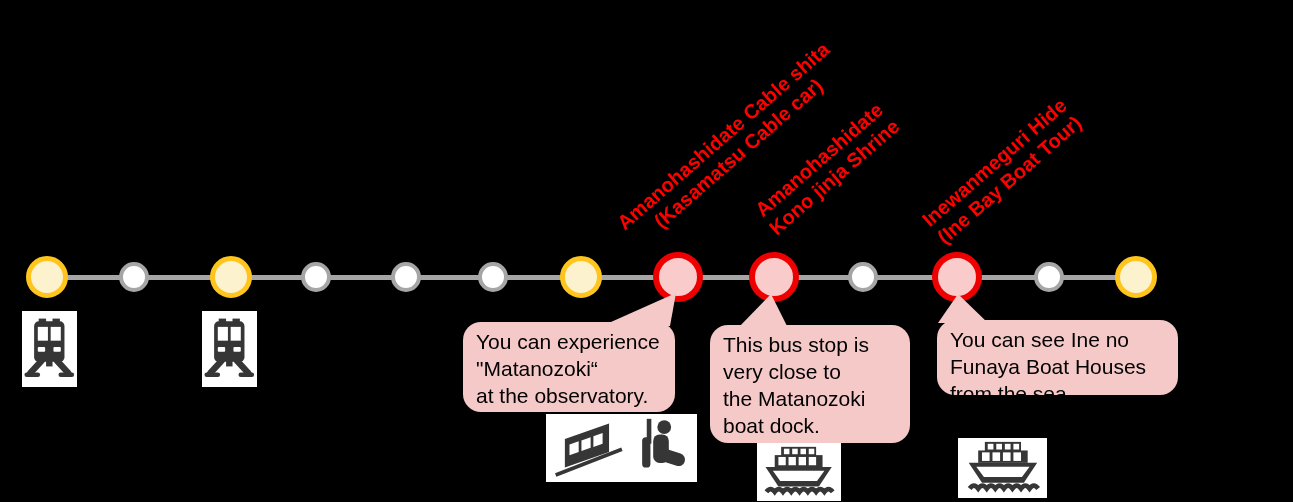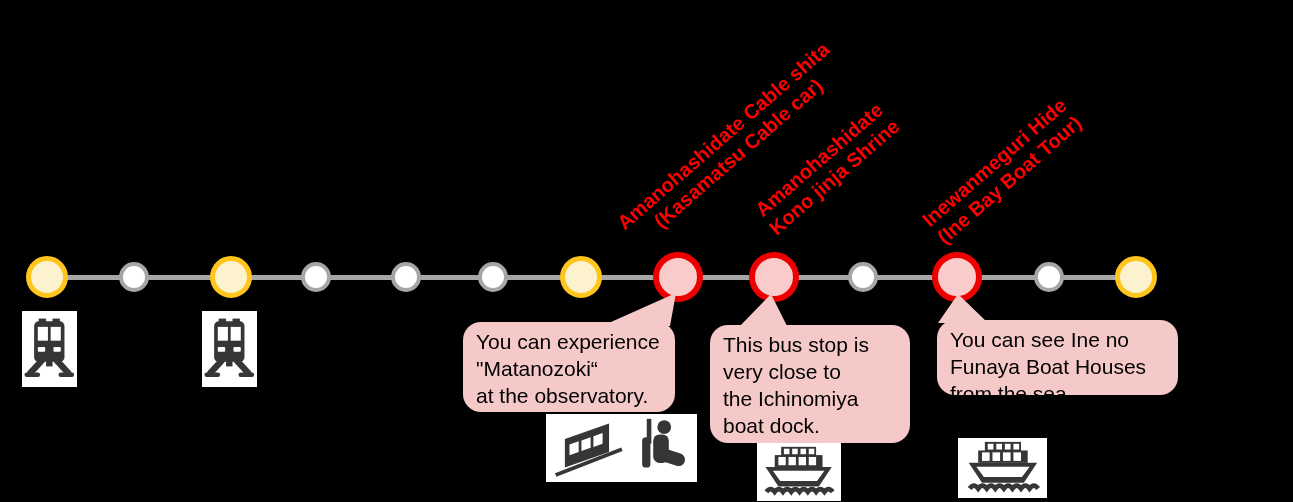--- a/index.html
+++ b/index.html
@@ -53,21 +53,21 @@
       <polygon points="602,326 670,326 676,293" fill="#F6C9C9"></polygon>
       <polygon points="738,328 788,328 771,294" fill="#F6C9C9"></polygon>
       <polygon points="938,323 988,323 958,294" fill="#F6C9C9"></polygon>
     </svg>
   <div id="bubbles-layer">
       <div class="bubble" style="left: 463px; top: 322px; width: 212px; height: 90px;">You can experience
 "Matanozoki“
 at the observatory.</div>
       <div class="bubble" style="left: 710px; top: 325px; width: 200px; height: 118px;">This bus stop is
 very close to
-the Ichinomiya
+the Matanozoki
 boat dock.</div>
       <div class="bubble" style="left: 937px; top: 320px; width: 241px; height: 75px;">You can see Ine no
 Funaya Boat Houses
 from the sea.</div>
     </div>
   <div id="labels-layer">
       <div class="station-label" style="left: 643px; bottom: 250px;">Amanohashidate Cable shita
 (Kasamatsu Cable car)</div>
       <div class="station-label" style="left: 780px; bottom: 262px;">Amanohashidate
 Kono jinja Shrine</div>

